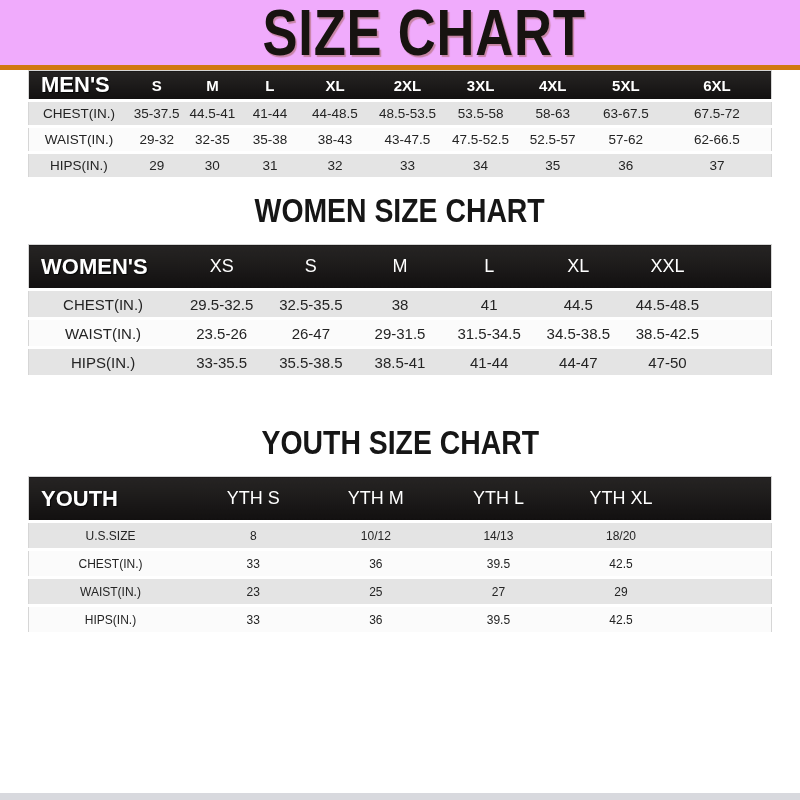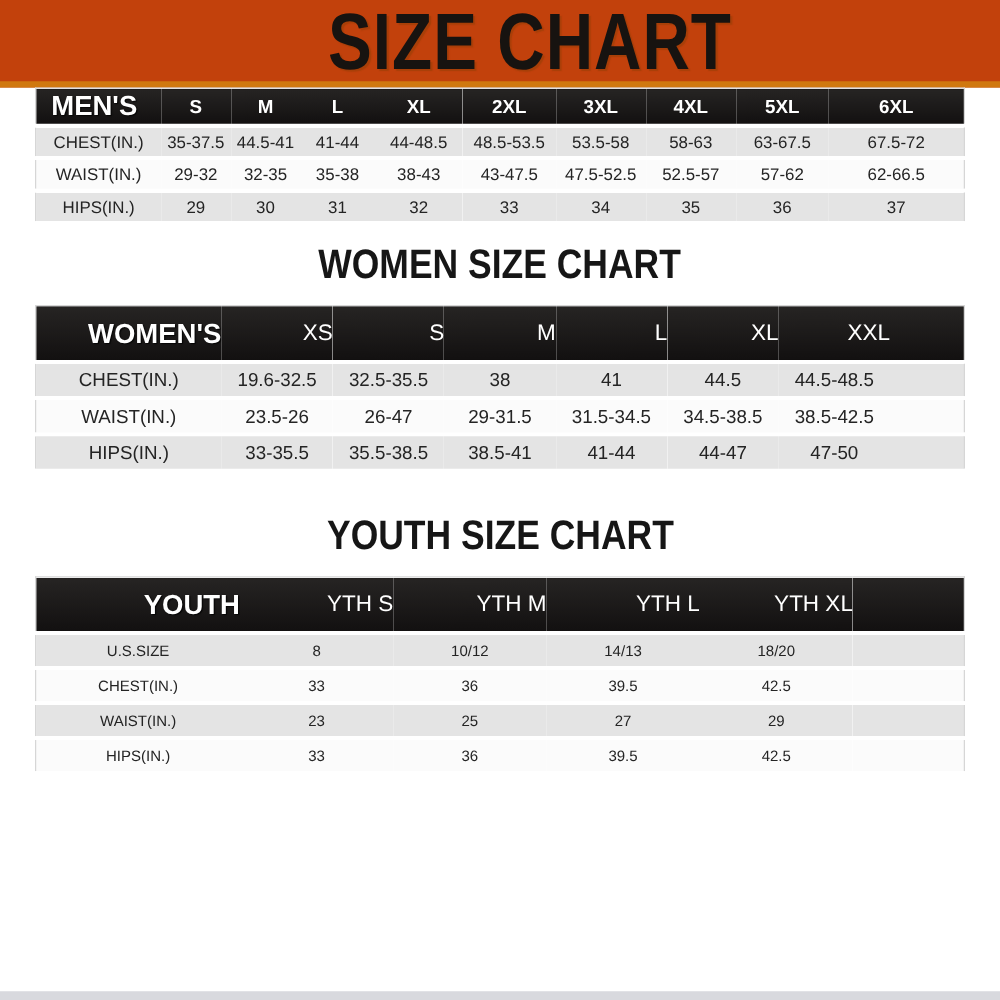--- a/index.html
+++ b/index.html
@@ -6,21 +6,21 @@
   html, body { width: 800px; height: 800px; overflow: hidden; }
   body {
     background: #ffffff;
     font-family: "Liberation Sans", "DejaVu Sans", sans-serif;
     position: relative;
   }
 
   
   .banner {
     height: 70px;
-    background: #c2410c;
+    background: #f0abfc;
     border-bottom: 5px solid #d0780f;
     display: flex;
     align-items: center;
     justify-content: center;
     padding-left: 48px;
   }
   .banner-title {
     display: inline-block;
     font-size: 64px;
     font-weight: 900;
@@ -36,21 +36,21 @@
   
   .content { padding: 0 28px; }
 
   .section-heading {
     text-align: center;
     margin: 12px 0 14px 0;
     line-height: 34px;
     height: 34px;
   }
   .section-heading.women { margin: 14px 0 16px 0; }
-  .section-heading.youth { margin: 33px 0 16px 0; }
+  .section-heading.youth { margin: 48px 0 16px 0; }
   .section-heading span {
     display: inline-block;
     font-size: 33px;
     font-weight: 900;
     color: #161616;
     transform: scaleX(0.86);
     transform-origin: center;
     white-space: nowrap;
     letter-spacing: 0px;
   }
@@ -75,21 +75,21 @@
     border-bottom: 3px solid #ffffff;
   }
   tr.bar td.corner {
     text-align: left;
     padding-left: 12px;
     font-weight: 900;
     text-shadow: 1px 1px 1px rgba(0,0,0,0.8);
   }
   .men-table tr.bar td { height: 30px; font-size: 15px; font-weight: bold; }
   .men-table tr.bar td.corner { font-size: 22px; }
-  .women-table tr.bar td, .youth-table tr.bar td { height: 45px; font-size: 18px; text-align: right; }
+  .women-table tr.bar td, .youth-table tr.bar td { height: 45px; font-size: 18px; }
   .women-table tr.bar td.corner, .youth-table tr.bar td.corner { font-size: 22px; }
 
   
   tr.data td {
     color: #242424;
     border-bottom: 3px solid #ffffff;
   }
   .men-table tr.data td { height: 26px; font-size: 13.5px; }
   .women-table tr.data td { height: 29px; font-size: 15px; }
   .youth-table tr.data td { height: 28px; font-size: 12px; }
@@ -210,21 +210,21 @@
       <td>XS</td>
       <td>S</td>
       <td>M</td>
       <td>L</td>
       <td>XL</td>
       <td>XXL</td>
       <td></td>
     </tr>
     <tr class="data gray">
       <td>CHEST(IN.)</td>
-      <td>19.6-32.5</td>
+      <td>29.5-32.5</td>
       <td>32.5-35.5</td>
       <td>38</td>
       <td>41</td>
       <td>44.5</td>
       <td>44.5-48.5</td>
       <td></td>
     </tr>
     <tr class="data white">
       <td>WAIST(IN.)</td>
       <td>23.5-26</td>

